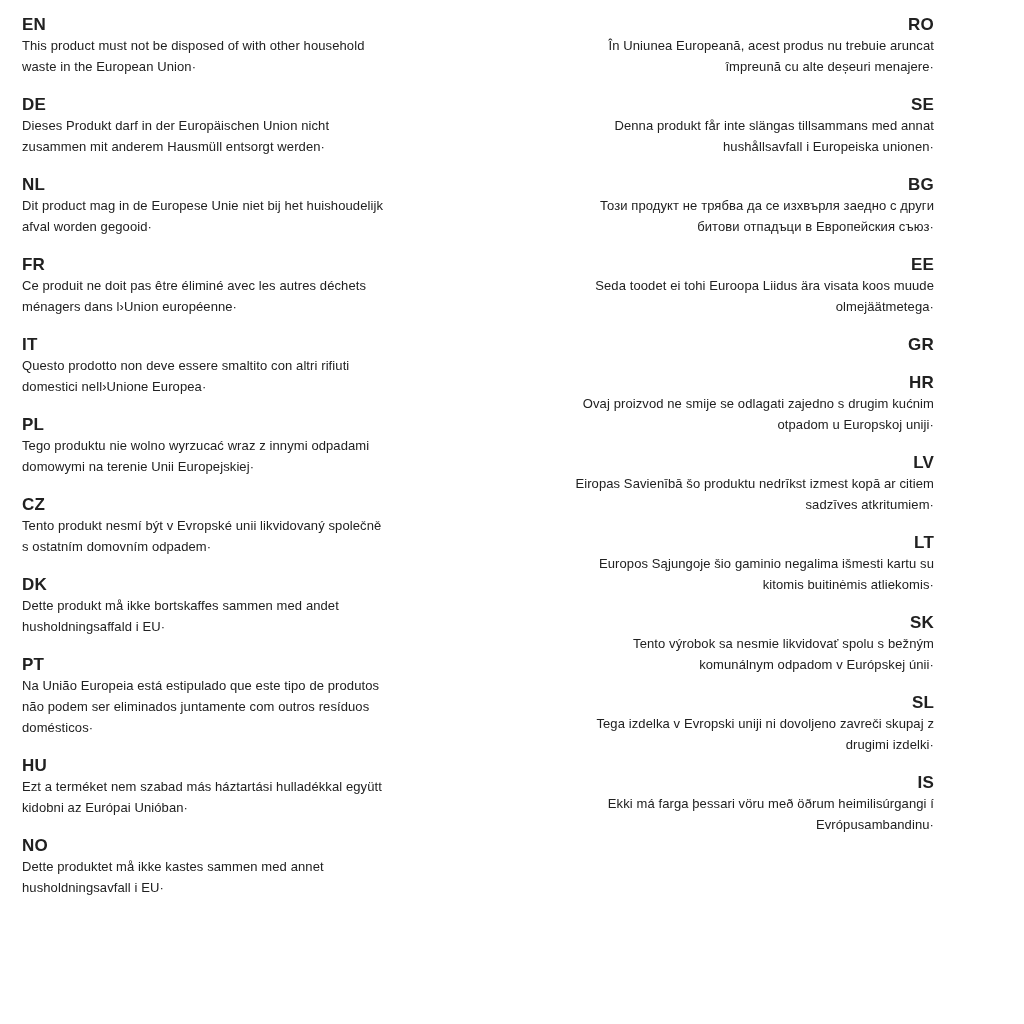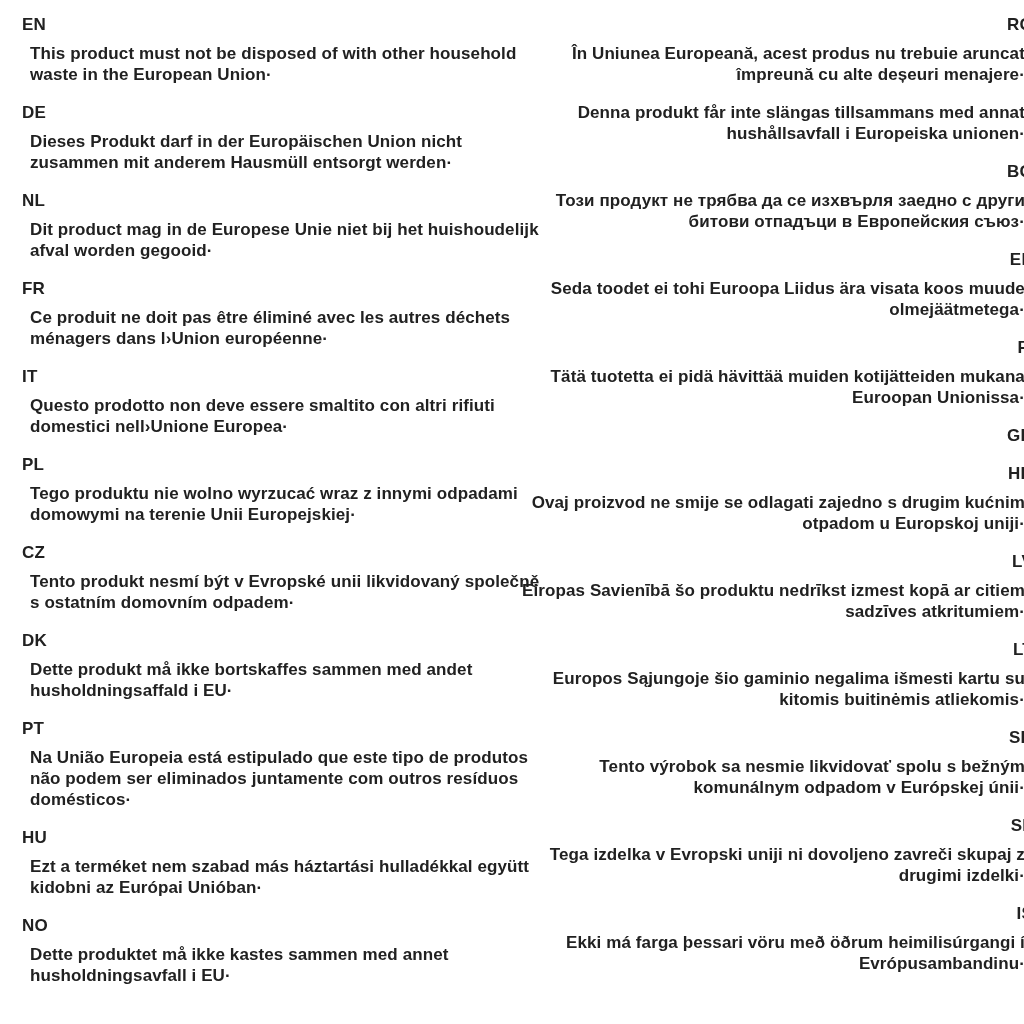--- a/index.html
+++ b/index.html
@@ -36,26 +36,25 @@
     margin: 0 0 17px 0;
   }
   .code {
     margin: 0;
     font-size: 17px;
     line-height: 21px;
     font-weight: 700;
     letter-spacing: 0.2px;
   }
   .text {
-    margin: 8px;
-    font-size: 17px;
+    margin: 0;
+    font-size: 13px;
     line-height: 21px;
     white-space: pre;
     letter-spacing: 0.1px;
-    font-weight: bold;
   }
 </style>
 </head>
 <body>
 
 <div class="page">
 
   <div class="col col-left">
 
     <section class="block">
@@ -130,41 +129,37 @@
 
   <div class="col col-right">
 
     <section class="block">
       <h2 class="code">RO</h2>
       <p class="text">În Uniunea Europeană, acest produs nu trebuie aruncat
 împreună cu alte deșeuri menajere·</p>
     </section>
 
     <section class="block">
+      <h2 class="code">SE</h2>
       <p class="text">Denna produkt får inte slängas tillsammans med annat
 hushållsavfall i Europeiska unionen·</p>
     </section>
 
     <section class="block">
       <h2 class="code">BG</h2>
       <p class="text">Този продукт не трябва да се изхвърля заедно с други
 битови отпадъци в Европейския съюз·</p>
     </section>
 
     <section class="block">
       <h2 class="code">EE</h2>
       <p class="text">Seda toodet ei tohi Euroopa Liidus ära visata koos muude
 olmejäätmetega·</p>
     </section>
 
-    <section class="block">
-      <h2 class="code">FI</h2>
-      <p class="text">Tätä tuotetta ei pidä hävittää muiden kotijätteiden mukana
-Euroopan Unionissa·</p>
-    </section>
 
     <section class="block">
       <h2 class="code">GR</h2>
     </section>
 
     <section class="block">
       <h2 class="code">HR</h2>
       <p class="text">Ovaj proizvod ne smije se odlagati zajedno s drugim kućnim
 otpadom u Europskoj uniji·</p>
     </section>

